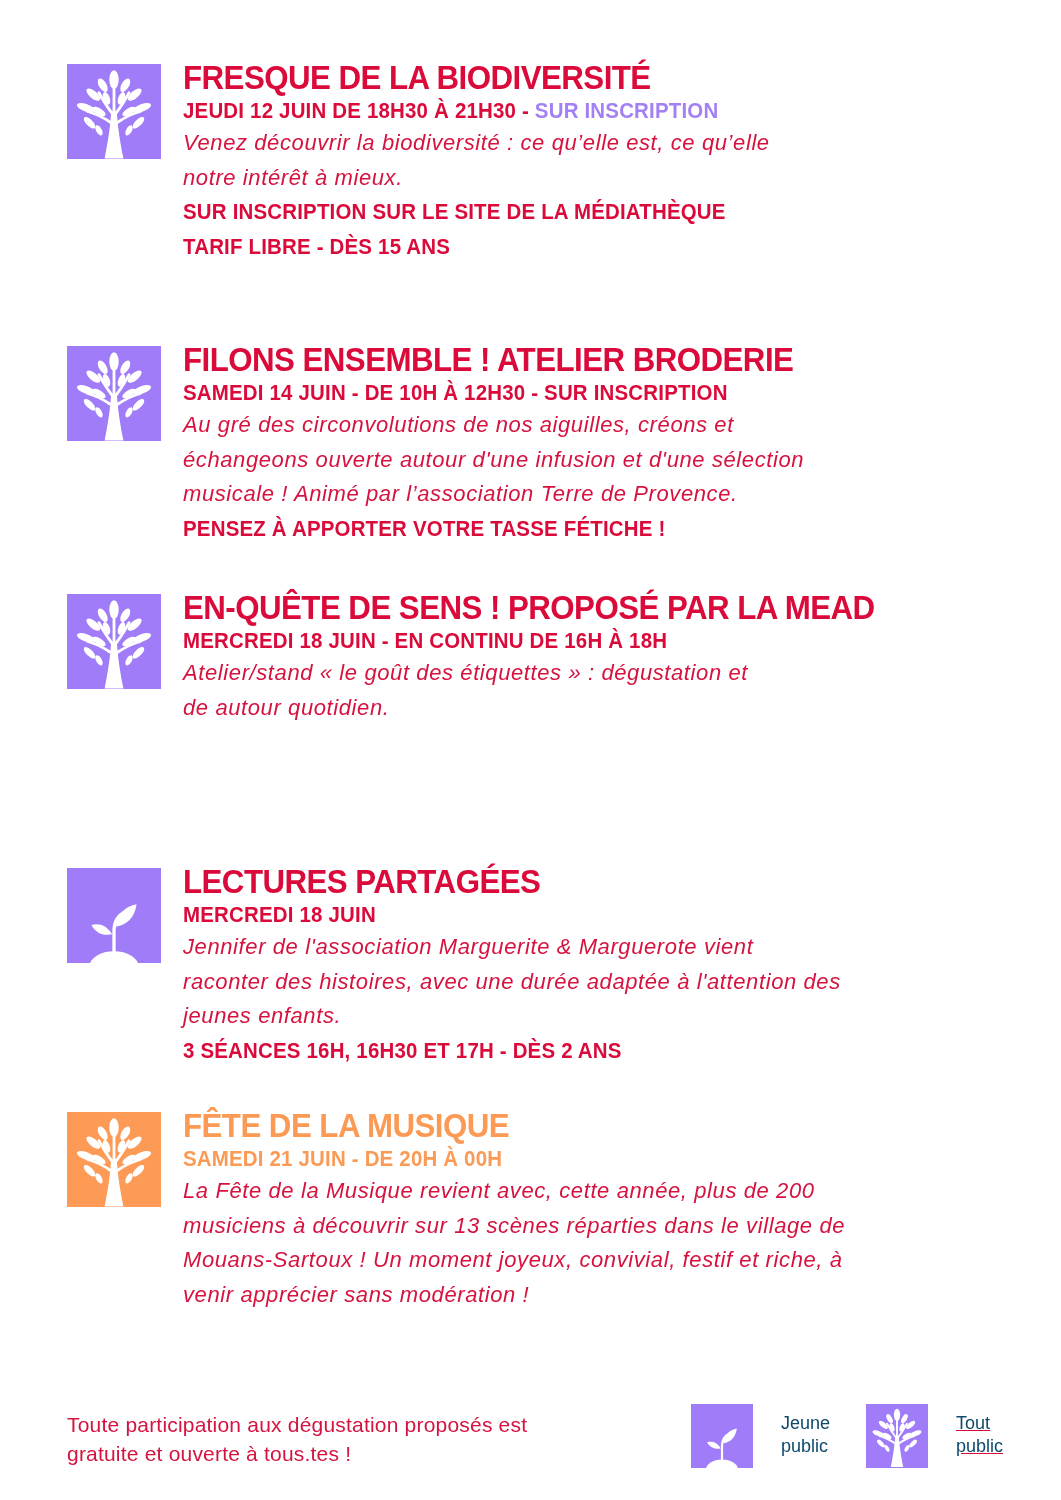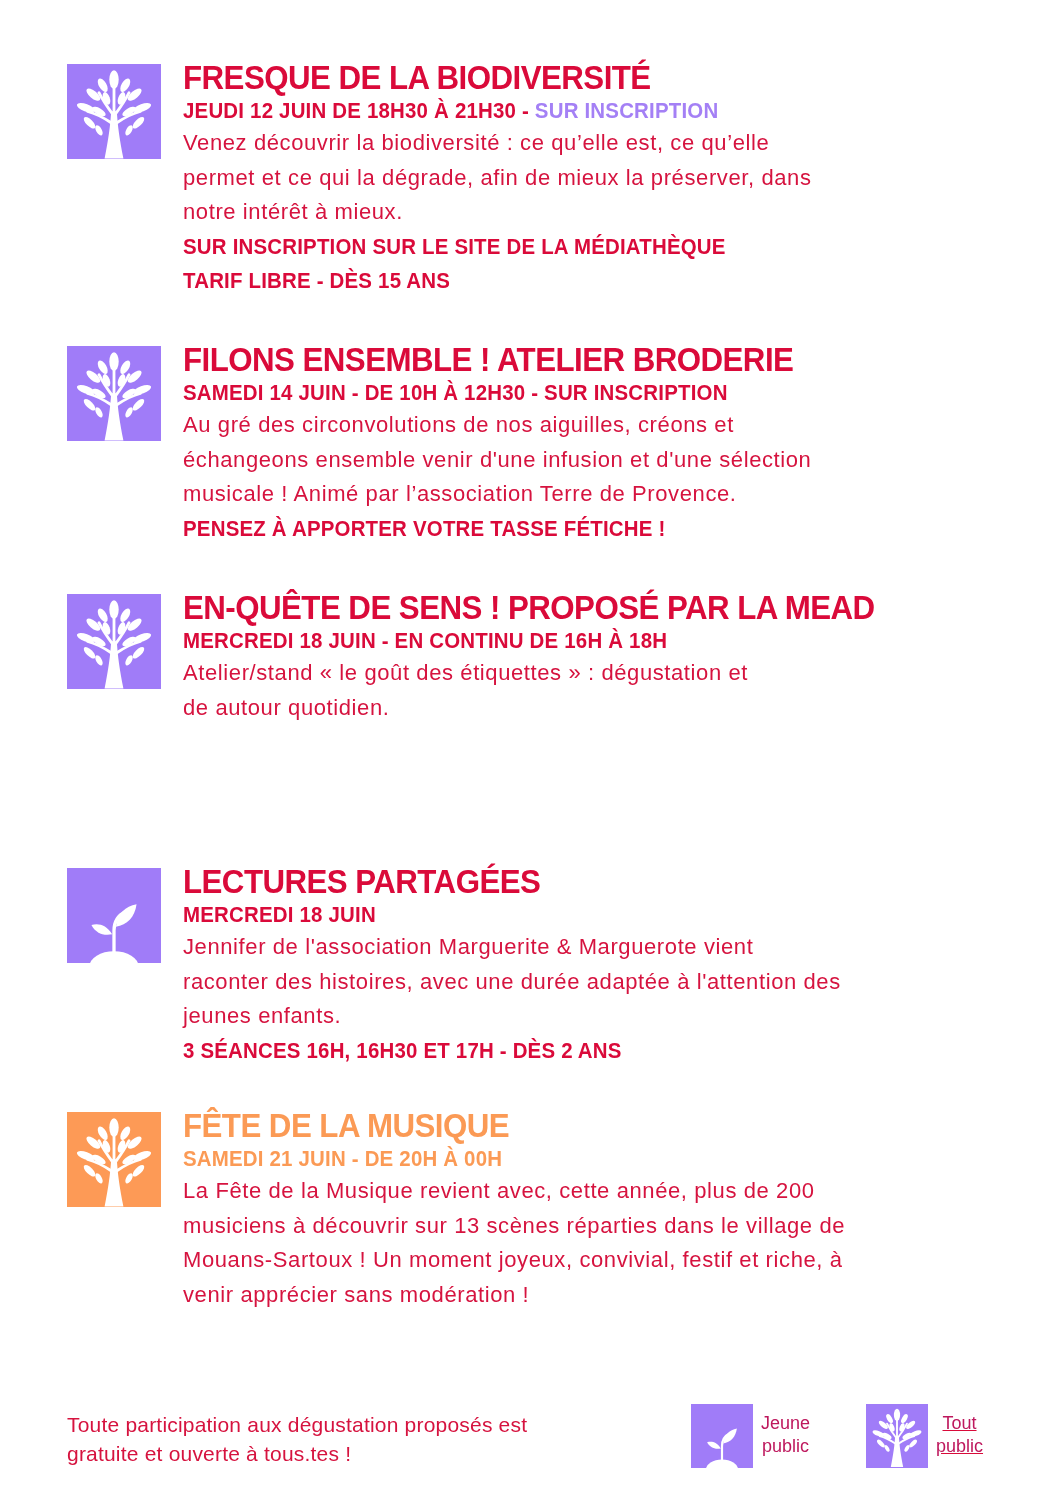--- a/index.html
+++ b/index.html
@@ -9,28 +9,28 @@
   .icon-box { position:absolute; left:0; top:0; width:94px; height:95px; background:#a07cf8;
               display:flex; align-items:flex-end; justify-content:center; overflow:hidden; }
   .icon-box.orange { background:#fd9a56; }
   .icon-box svg { display:block; }
   .content { position:absolute; left:116px; top:0; width:840px; }
   .title { font-size:34px; font-weight:bold; line-height:38px; letter-spacing:-0.6px;
            margin-top:-6px; transform:scaleX(0.92); transform-origin:left; white-space:nowrap; color:#da0a3a; }
   .sub { font-size:22px; font-weight:bold; line-height:30px; letter-spacing:0.2px;
          transform:scaleX(0.93); transform-origin:left; white-space:nowrap; color:#da0a3a; }
   .sub .accent { color:#a480f5; }
-  .body { font-size:22px; line-height:34.5px; letter-spacing:0.6px; color:#d6133f; white-space:nowrap; }
+  .body { font-size:22px; line-height:34.5px; letter-spacing:0.6px; color:#d6133f; white-space:nowrap;font-style:italic; }
   .strong { font-size:22px; font-weight:bold; line-height:34.5px; letter-spacing:0.2px;
             transform:scaleX(0.93); transform-origin:left; white-space:nowrap; color:#da0a3a; }
   .orange-text { color:#fb9a55 !important; }
   .footer-note { position:absolute; left:67px; top:1410px; font-size:21px; line-height:29px; color:#d6133f; letter-spacing:0.2px; }
   .legend { position:absolute; top:1404px; display:flex; align-items:flex-start; }
   .legend .lbox { width:62px; height:64px; background:#a07cf8; display:flex; align-items:flex-end; justify-content:center; overflow:hidden; }
-  .legend .ltext { font-size:18px; line-height:23px; color:#be185d; margin-left:8px; margin-top:8px; text-align:center; }
+  .legend .ltext { font-size:18px; line-height:23px; color:#0c4a6e; margin-left:28px; margin-top:8px; }
 </style>
 </head>
 <body>
 
 <svg width="0" height="0" style="position:absolute">
   <defs>
     <g id="tree">
       <path d="M40 100 C44 80 46 66 47 50 L53 50 C54 66 56 80 60 100 Z" fill="#fff"></path>
       <path d="M47 62 C38 56 30 52 22 50 M53 62 C62 56 70 52 78 50 M48 52 C42 44 38 38 34 30 M52 52 C58 44 62 38 66 30 M50 50 L50 22" stroke="#fff" stroke-width="3" fill="none" stroke-linecap="round"></path>
       <ellipse cx="50" cy="16" rx="5" ry="10" fill="#fff"></ellipse>
@@ -61,38 +61,37 @@
 <div class="event" style="top:64px; height:240px;">
   <div class="icon-box">
     <svg width="94" height="95" viewBox="0 0 100 100">
         <use href="#tree"></use>
       </svg>
   </div>
   <div class="content">
     <div class="title">FRESQUE DE LA BIODIVERSITÉ</div>
     <div class="sub"><span>JEUDI 12 JUIN DE 18H30 À 21H30 - </span><span class="accent">SUR INSCRIPTION</span></div>
     <div class="body">Venez découvrir la biodiversité : ce qu’elle est, ce qu’elle</div>
-    <div class="body">permet et ce qui la dégrade, afin de mieux la préserver, dans</div>
     <div class="body">notre intérêt à mieux.</div>
     <div class="strong">SUR INSCRIPTION SUR LE SITE DE LA MÉDIATHÈQUE</div>
     <div class="strong">TARIF LIBRE - DÈS 15 ANS</div>
   </div>
 </div>
 
 <div class="event" style="top:346px; height:200px;">
   <div class="icon-box">
     <svg width="94" height="95" viewBox="0 0 100 100">
         <use href="#tree"></use>
       </svg>
   </div>
   <div class="content">
     <div class="title">FILONS ENSEMBLE ! ATELIER BRODERIE</div>
     <div class="sub">SAMEDI 14 JUIN - DE 10H À 12H30 - SUR INSCRIPTION</div>
     <div class="body">Au gré des circonvolutions de nos aiguilles, créons et</div>
-    <div class="body">échangeons ensemble venir d'une infusion et d'une sélection</div>
+    <div class="body">échangeons ouverte autour d'une infusion et d'une sélection</div>
     <div class="body">musicale ! Animé par l’association Terre de Provence.</div>
     <div class="strong">PENSEZ À APPORTER VOTRE TASSE FÉTICHE !</div>
   </div>
 </div>
 
 <div class="event" style="top:594px; height:240px;">
   <div class="icon-box">
     <svg width="94" height="95" viewBox="0 0 100 100">
         <use href="#tree"></use>
       </svg>

